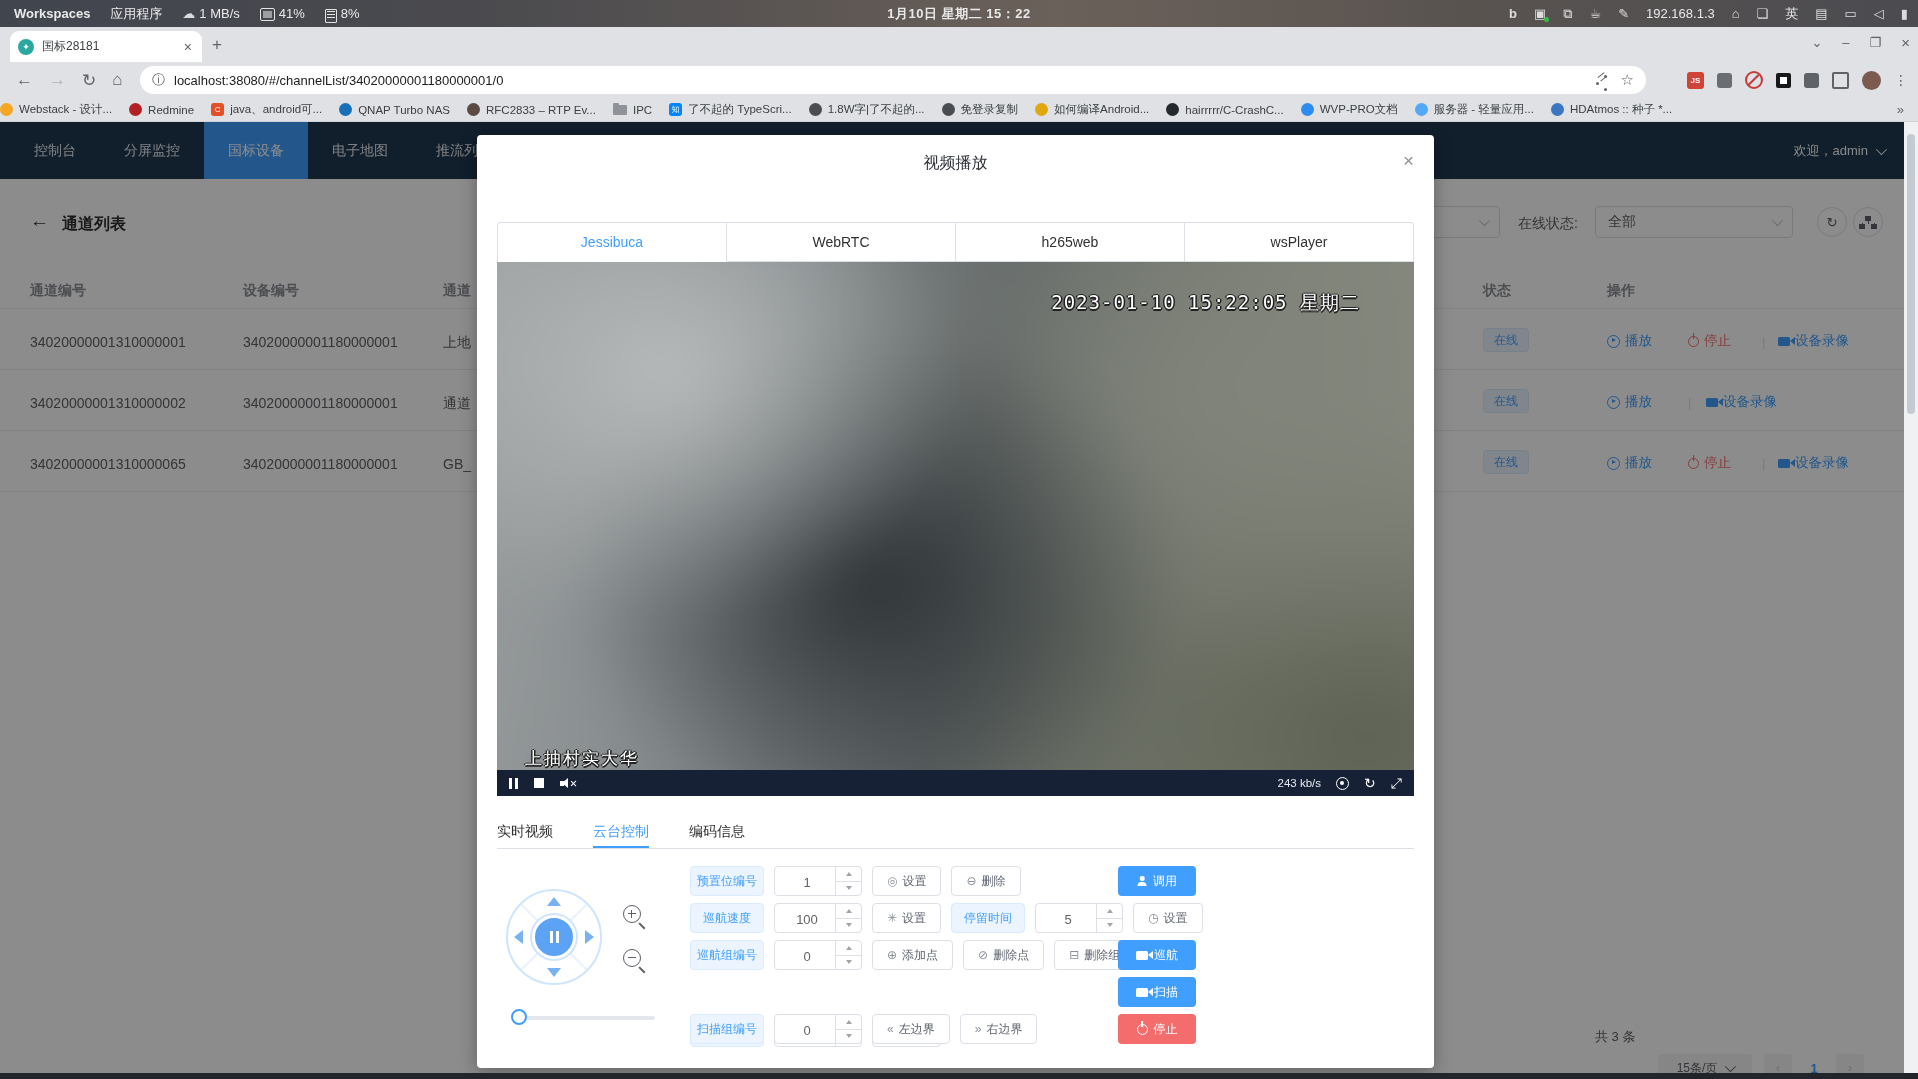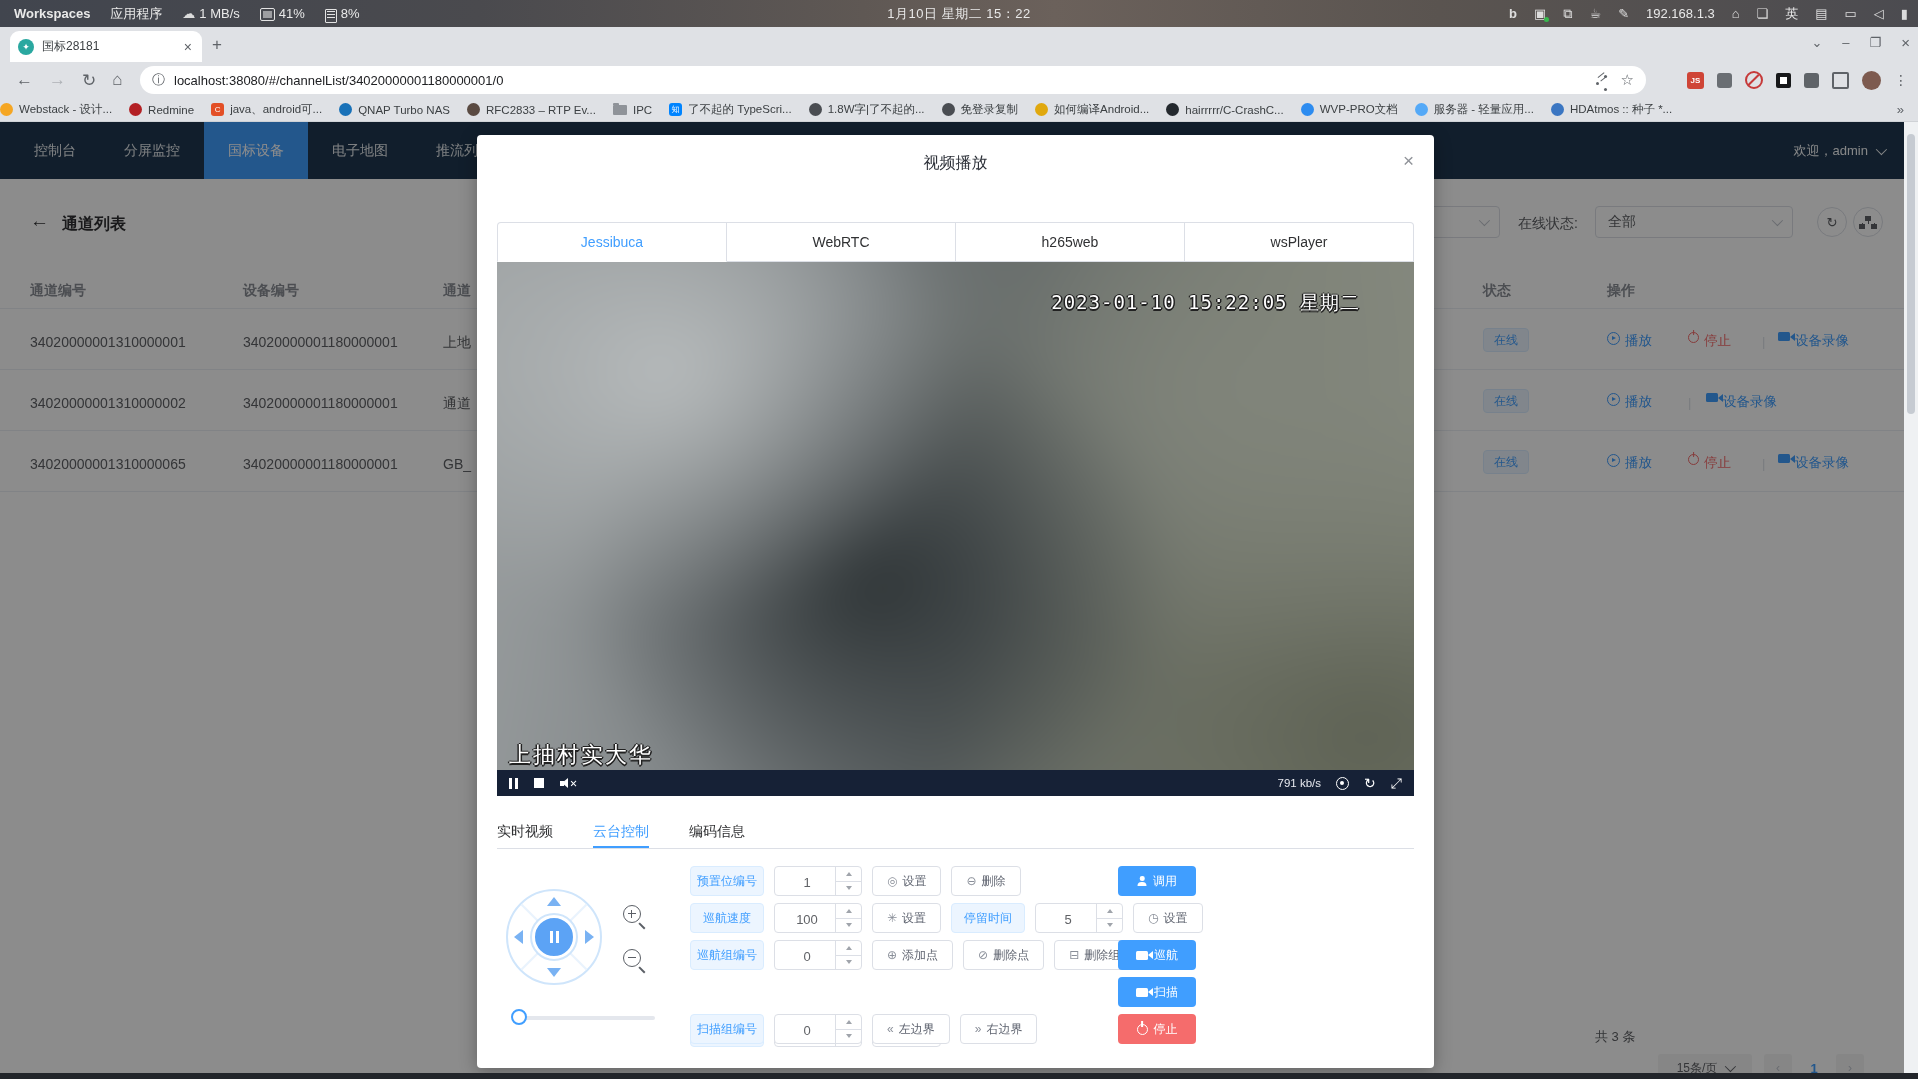--- a/index.html
+++ b/index.html
@@ -4,21 +4,21 @@
 <style>
   html,body{margin:0;padding:0;background:#000;}
   #screen{position:relative;width:1918px;height:1079px;overflow:hidden;
     font-family:"Liberation Sans","DejaVu Sans",sans-serif;background:#fff;}
   
   #sysbar{position:absolute;left:0;top:0;width:1918px;height:27px;z-index:40;
     background:linear-gradient(90deg,#41454e 0%,#4a4a4e 25%,#5f5854 45%,#6b615b 55%,#5a5450 75%,#4b4b50 100%);
     color:#e9e9e9;font-size:13px;display:flex;align-items:center;}
   .sys-left{display:flex;align-items:center;gap:20px;padding-left:14px;}
   .sys-left .ws{font-weight:bold;}
-  .sys-clock{position:absolute;left:50%;transform:translateX(-50%);font-weight:normal;letter-spacing:.5px;text-align:right;}
+  .sys-clock{position:absolute;left:50%;transform:translateX(-50%);font-weight:bold;letter-spacing:.5px;text-align:right;}
   .sys-right{position:absolute;right:10px;display:flex;align-items:center;gap:17px;}
   .sysico{font-size:13px;opacity:.92;position:relative;}
   .greendot::after{content:"";position:absolute;right:-3px;bottom:-1px;width:5px;height:5px;border-radius:50%;background:#35c24d;}
   .chipico{display:inline-block;width:13px;height:11px;border:1.5px solid #e3e3e3;border-radius:2px;position:relative;top:1px;margin-right:4px;}
   .chipico::after{content:"";position:absolute;inset:2px;background:rgba(230,230,230,.55);}
   .ramico{display:inline-block;width:10px;height:12px;border:1.5px solid #e3e3e3;border-radius:1px;position:relative;top:2px;margin-right:4px;}
   .ramico::after{content:"";position:absolute;left:1px;right:1px;top:1px;height:1.5px;background:#e3e3e3;box-shadow:0 3px 0 #e3e3e3,0 6px 0 #e3e3e3;}
   .statgrp{display:flex;align-items:center;}
   
   #tabstrip{position:absolute;left:0;top:27px;width:1918px;height:35px;background:#dfe1e5;z-index:40;}
@@ -77,21 +77,21 @@
     display:flex;align-items:center;justify-content:center;color:#606266;font-size:13px;}
   .ico-sitemap{position:relative;width:6px;height:5px;background:#606266;top:-4px;}
   .ico-sitemap::before{content:"";position:absolute;left:-6px;top:8px;width:6px;height:5px;background:#606266;box-shadow:12px 0 0 #606266;}
   .ico-sitemap::after{content:"";position:absolute;left:2.5px;top:5px;width:1px;height:3px;background:#606266;box-shadow:-6px 2px 0 #606266,6px 2px 0 #606266;}
   
   .th{position:absolute;font-size:14px;font-weight:bold;color:#8b8f96;}
   .td{position:absolute;font-size:14px;color:#606266;}
   .hline{position:absolute;left:0;width:1918px;height:1px;background:#ebeef5;}
   .tag-online{position:absolute;width:46px;height:24px;border:1px solid #d9ecff;background:#ecf5ff;color:#409eff;
     font-size:12px;border-radius:4px;display:flex;align-items:center;justify-content:center;box-sizing:border-box;}
-  .oplink{position:absolute;display:flex;gap:5px;font-size:13.5px;color:#409eff;}
+  .oplink{position:absolute;display:flex;align-items:center;gap:5px;font-size:13.5px;color:#409eff;}
   .oplink.red{color:#f56c6c;}
   .opsep{position:absolute;color:#dcdfe6;font-size:13px;}
   .ico-playc{display:inline-block;width:13px;height:13px;border:1px solid currentColor;border-radius:50%;position:relative;box-sizing:border-box;}
   .ico-playc::after{content:"";position:absolute;left:4px;top:2.8px;border:2.8px solid transparent;border-left:4.2px solid currentColor;}
   .ico-power{display:inline-block;width:11px;height:11px;border:1.5px solid currentColor;border-radius:50%;position:relative;box-sizing:border-box;}
   .ico-power::after{content:"";position:absolute;top:-3.5px;left:50%;transform:translateX(-50%);width:1.8px;height:5.5px;background:currentColor;}
   .ico-cam{display:inline-block;width:12px;height:9px;background:currentColor;border-radius:1.5px;position:relative;}
   .ico-cam::after{content:"";position:absolute;right:-5px;top:0.5px;border:4px solid transparent;border-right:0;border-left:5px solid currentColor;transform:scaleX(-1);}
   
   .pgn-total{position:absolute;font-size:13px;color:#606266;}
@@ -118,21 +118,21 @@
   #player{position:absolute;left:20px;top:127px;width:917px;height:534px;background:#3c4143;overflow:hidden;}
   #videobg{position:absolute;inset:-60px;filter:blur(26px);
     background:
       radial-gradient(45% 60% at 22% 26%, #b7bbbc 0%, rgba(183,187,188,0) 65%),
       radial-gradient(42% 58% at 42% 58%, #2e3436 0%, rgba(46,52,54,0) 70%),
       radial-gradient(50% 60% at 78% 28%, #80847a 0%, rgba(128,132,122,0) 75%),
       radial-gradient(60% 70% at 90% 82%, #5d6153 0%, rgba(93,97,83,0) 75%),
       linear-gradient(100deg,#9fa3a4 0%,#83888a 30%,#5f6566 52%,#7f8378 75%,#8f9388 100%);}
   .osd{position:absolute;color:#fff;text-shadow:-1.5px 0 #222,0 1.5px #222,1.5px 0 #222,0 -1.5px #222,1px 1px #222;}
   #osd-time{right:54px;top:28px;font-size:19px;font-family:"DejaVu Sans Mono",monospace;letter-spacing:1px;}
-  #osd-name{left:12px;bottom:26px;font-size:22px;letter-spacing:2px;}
+  #osd-name{left:28px;bottom:26px;font-size:17px;letter-spacing:2px;}
   #ctrlbar{position:absolute;left:0;bottom:0;width:100%;height:26px;background:#162136;display:flex;align-items:center;box-sizing:border-box;padding:0 12px;}
   .cb-left{display:flex;align-items:center;gap:16px;}
   .cb-right{margin-left:auto;display:flex;align-items:center;gap:15px;color:#fff;}
   .cb-rate{font-size:11.5px;color:#e8eaf0;}
   .ico-pausebar{width:9px;height:11px;border-left:3px solid #fff;border-right:3px solid #fff;box-sizing:border-box;}
   .ico-stopsq{width:10px;height:10px;background:#fff;}
   .ico-mute{position:relative;width:16px;height:12px;}
   .ico-mute::before{content:"";position:absolute;left:0;top:3.5px;width:4px;height:5px;background:#fff;}
   .ico-mute::after{content:"";position:absolute;left:2px;top:0.5px;border:5.5px solid transparent;border-right:6px solid #fff;border-left:0;}
   .mute-x{position:absolute;right:0;top:3px;width:6px;height:6px;}
@@ -463,21 +463,21 @@
       <div class="osd" id="osd-name">上抽村实大华</div>
       <div id="ctrlbar">
         <div class="cb-left">
           <span class="ico-pausebar"></span>
           <span class="ico-stopsq"></span>
           <span class="ico-mute">
               <span class="mute-x"></span>
             </span>
         </div>
         <div class="cb-right">
-          <span class="cb-rate">791 kb/s</span>
+          <span class="cb-rate">243 kb/s</span>
           <span class="ico-apt"></span>
           <span class="cb-glyph">↻</span>
           <span class="cb-glyph">⤢</span>
         </div>
       </div>
     </div>
 
     <div class="subtabs">
       <span class="subtab">实时视频</span>
       <span class="subtab active">云台控制</span>

